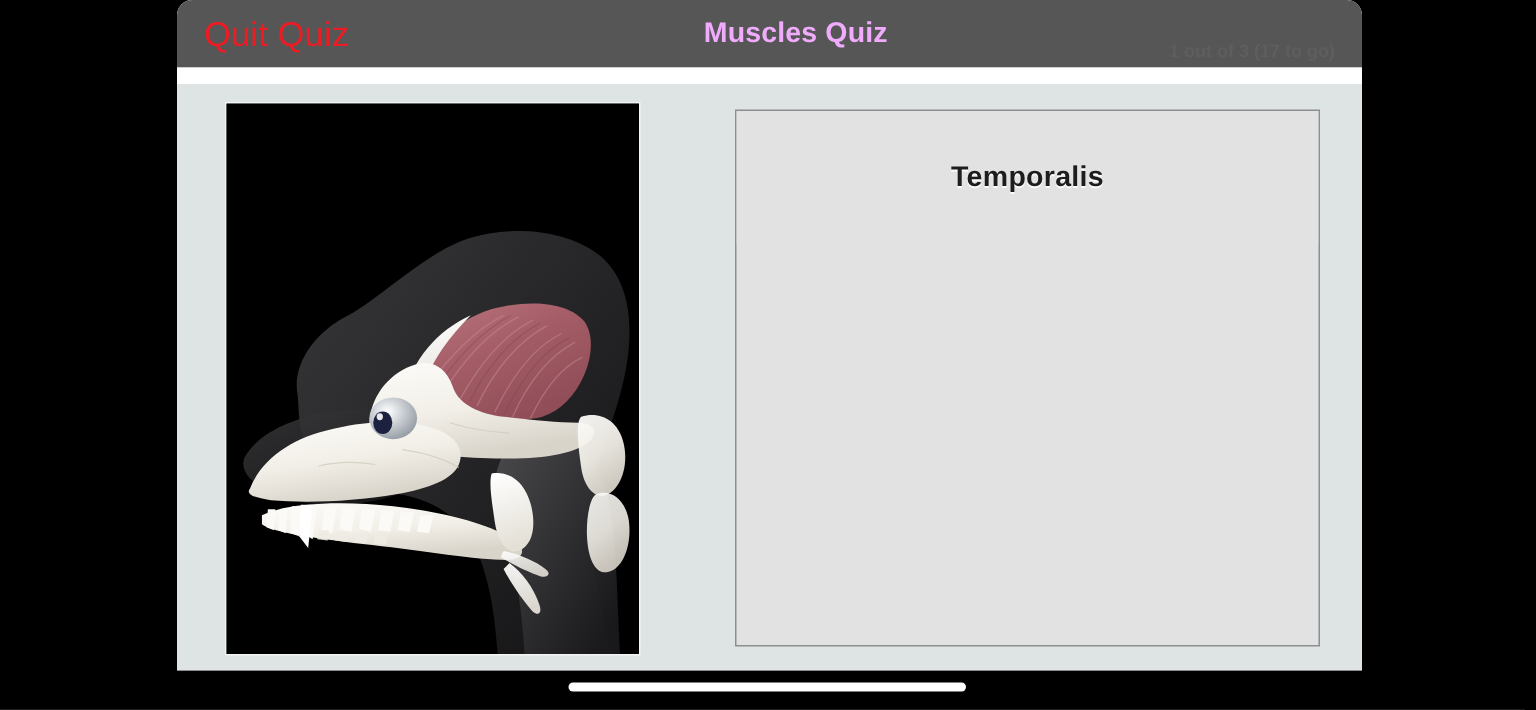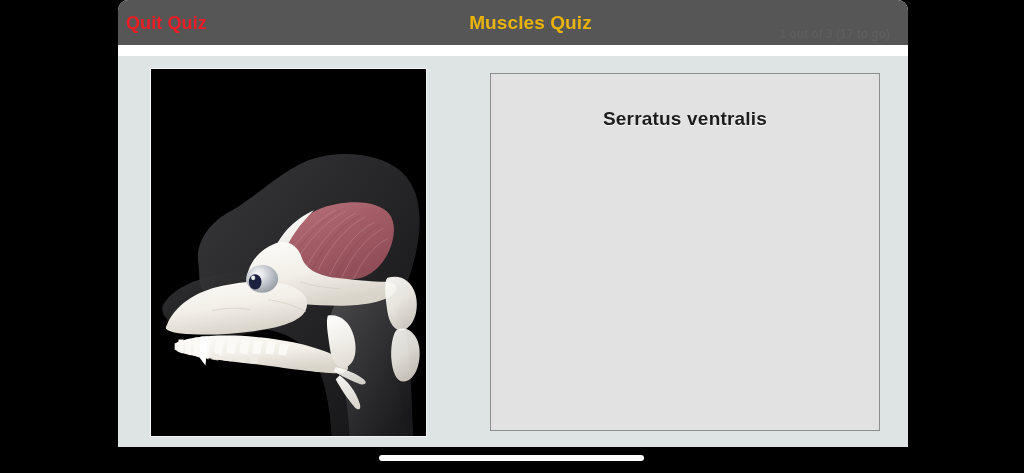--- a/index.html
+++ b/index.html
@@ -27,34 +27,34 @@
 
   
   #navbar {
     position:absolute; left:0; top:0;
     width:790px; height:45px;
     background:#565656;
     border-radius:10px 10px 0 0;
     display:flex; align-items:center;
   }
   #quit-quiz {
-    position:absolute; left:8px; top:50%;
+    position:absolute; left:18px; top:50%;
     transform:translateY(-50%);
     color:#ed1c24;
-    font-size:18px;
-    font-weight:700;
+    font-size:23px;
+    font-weight:400;
     letter-spacing:0.1px;
     white-space:nowrap;
     cursor:pointer;
   }
   #nav-title {
     position:absolute; left:0; top:50%;
     transform:translateY(-50%);
     width:790px; text-align:center;
-    color:#eab308;
+    color:#f0abfc;
     font-size:19px;
     font-weight:700;
     letter-spacing:0.1px;
     pointer-events:none;
     padding-left:35px;
   }
   #progress-label {
     position:absolute; right:18px; bottom:4px;
     color:#5e5e5e;
     font-size:12px;
@@ -278,24 +278,24 @@
               <path d="M 62 243 C 74 240 88 240 100 242"></path>
               <path d="M 118 232 C 132 234 146 238 156 244"></path>
               <path d="M 150 214 C 162 218 176 220 190 221"></path>
             </g>
           </svg>
         </div>
       </div>
 
       <div id="answers-panel">
 
-
         <div class="answer-option">
-          <span class="answer-label">Serratus ventralis</span>
+          <span class="answer-label">Temporalis</span>
         </div>
+
 
 
 
       </div>
 
     </div>
   </div>
 
   <div id="home-indicator"></div>
 

